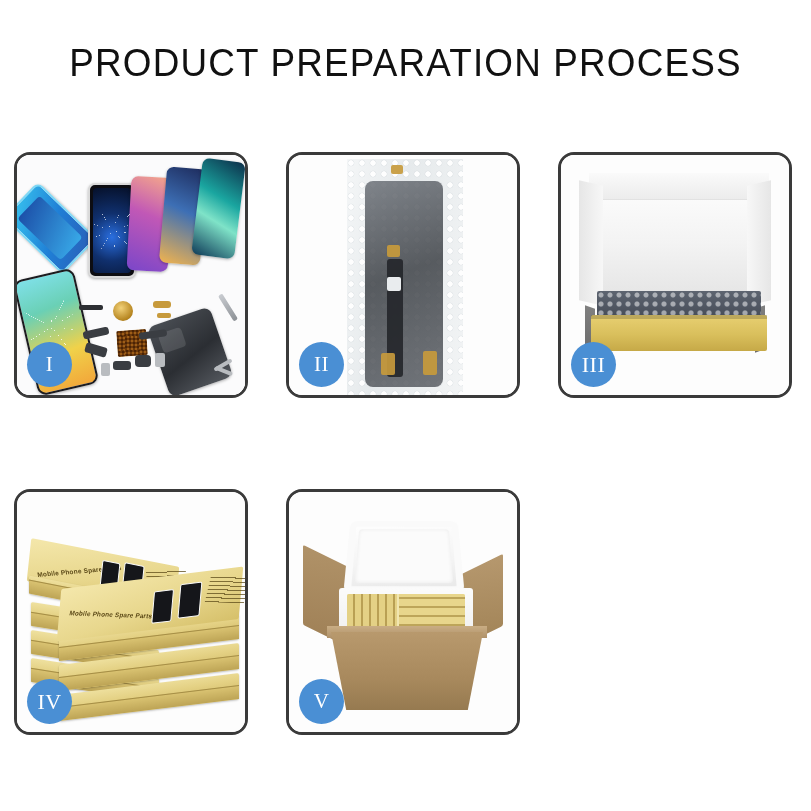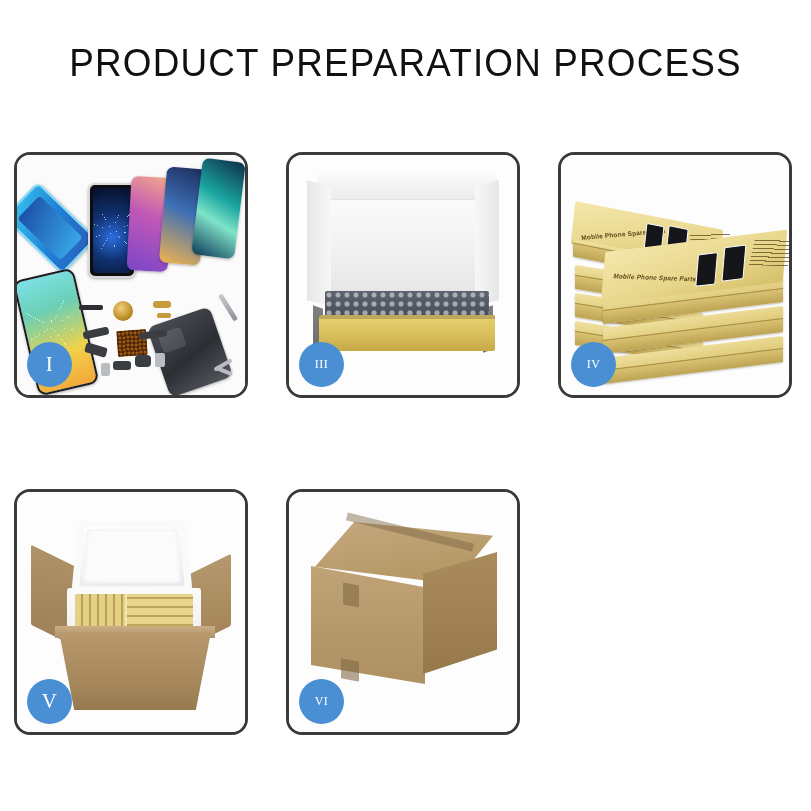--- a/index.html
+++ b/index.html
@@ -80,21 +80,21 @@
     background: #4a8fd4;
     color: #ffffff;
     display: flex;
     align-items: center;
     justify-content: center;
     font-family: "Liberation Serif", serif;
     font-size: 21px;
     letter-spacing: 0.5px;
     z-index: 9;
   }
-  .step-badge.wide { font-size: 12px; }
+  .step-badge.wide { font-size: 22px; }
 
   
   .collage { position: absolute; inset: 0; background: #fbfbfc; }
   .ph {
     position: absolute;
     border-radius: 7px;
     box-shadow: 0 1px 3px rgba(0,0,0,.3);
   }
   .ph.a { 
     left: 8px; top: 32px; width: 46px; height: 78px;
@@ -456,20 +456,34 @@
         <div class="chip silver" style="left:138px;top:198px;width:10px;height:14px;border-radius:2px;"></div>
         <div class="chip silver" style="left:84px;top:208px;width:9px;height:13px;border-radius:2px;"></div>
         <div class="chip flex" style="left:122px;top:176px;width:28px;height:7px;transform:rotate(-8deg);"></div>
         <div class="chip silver" style="left:196px;top:208px;width:20px;height:4px;transform:rotate(-30deg);"></div>
         <div class="chip silver" style="left:198px;top:214px;width:18px;height:4px;transform:rotate(22deg);"></div>
       </div>
     </div>
     <div class="step-badge">I</div>
   </div>
 
+  <div class="panel">
+    <div class="panel-photo">
+      <div class="bw-bag">
+        <div class="bw-screen"></div>
+        <div class="bw-flex"></div>
+        <div class="bw-chip-w"></div>
+        <div class="bw-conn" style="left:44px;top:6px;width:12px;height:9px;"></div>
+        <div class="bw-conn" style="left:40px;top:86px;width:13px;height:12px;"></div>
+        <div class="bw-conn" style="left:34px;top:194px;width:14px;height:22px;"></div>
+        <div class="bw-conn" style="left:76px;top:192px;width:14px;height:24px;"></div>
+      </div>
+    </div>
+    <div class="step-badge">II</div>
+  </div>
 
   <div class="panel">
     <div class="panel-photo">
       <div class="box3-lid"></div>
       <div class="box3-lid-flapL"></div>
       <div class="box3-lid-flapR"></div>
       <div class="box3-edgeL"></div>
       <div class="box3-edgeR"></div>
       <div class="box3-inner"></div>
       <div class="box3-base"></div>
@@ -531,25 +545,14 @@
       <div class="v-content">
         <div class="vslotL"></div>
         <div class="vslotR"></div>
       </div>
       <div class="v-carton-lip"></div>
       <div class="v-carton"></div>
     </div>
     <div class="step-badge">V</div>
   </div>
 
-  <div class="panel">
-    <div class="panel-photo">
-      <div class="vi-top"></div>
-      <div class="vi-seam"></div>
-      <div class="vi-front"></div>
-      <div class="vi-side"></div>
-      <div class="vi-tape" style="left:54px;top:92px;width:16px;height:22px;transform:skewY(10deg);"></div>
-      <div class="vi-tape" style="left:52px;top:168px;width:18px;height:20px;transform:skewY(10deg);"></div>
-    </div>
-    <div class="step-badge wide">VI</div>
-  </div>
 
 </div>
 
 </body></html>

